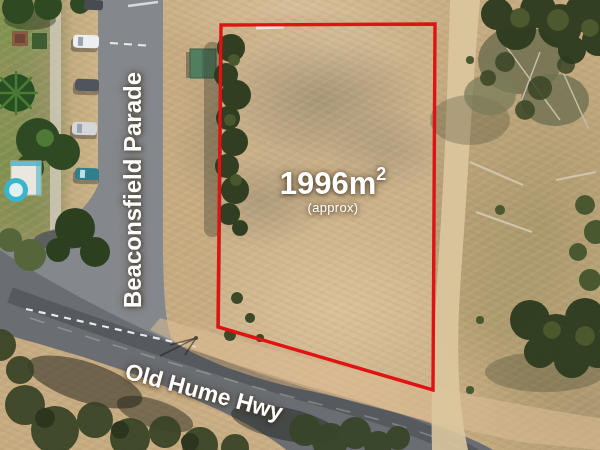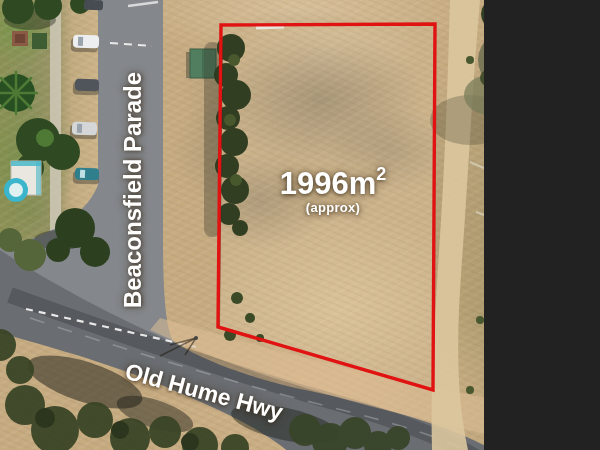--- a/index.html
+++ b/index.html
@@ -1,17 +1,17 @@
 <!DOCTYPE html>
 <html><head>
 <meta charset="utf-8">
 <style>
   html,body { margin:0; padding:0; background:#222; }
   .scene {
-    position:relative; width:484px; height:450px; overflow:hidden;
+    position:relative; width:600px; height:450px; overflow:hidden;
     font-family:"Liberation Sans", sans-serif;
     background:
       radial-gradient(170px 120px at 300px 90px,  rgba(125,115,95,.50), transparent 70%),
       radial-gradient(220px 150px at 350px 200px, rgba(150,135,108,.40), transparent 70%),
       radial-gradient(120px 90px  at 255px 150px, rgba(130,120,98,.45), transparent 70%),
       radial-gradient(260px 120px at 330px 380px, rgba(224,188,150,.55), transparent 75%),
       radial-gradient(200px 260px at 540px 220px, rgba(146,136,90,.50), transparent 75%),
       radial-gradient(160px 200px at 500px 330px, rgba(158,146,98,.45), transparent 75%),
       radial-gradient(230px 70px  at 300px 10px,  rgba(227,205,170,.60), transparent 75%),
       radial-gradient(160px 120px at 590px 410px, rgba(120,110,80,.35), transparent 70%),
@@ -44,21 +44,21 @@
       repeating-linear-gradient(-31deg, rgba(255,245,225,.05) 0 3px, transparent 3px 8px);
   }
   .overlay-svg { position:absolute; left:0; top:0; }
   .label {
     position:absolute; color:#fff; font-weight:bold; white-space:nowrap;
     text-shadow:0 1px 4px rgba(55,40,20,.85), 0 0 10px rgba(55,40,20,.45);
   }
   .area-label { left:333px; top:191px; transform:translate(-50%,-50%);
                 font-size:31px; line-height:1; text-align:center; }
   .area-label sup { font-size:18px; position:relative; top:-2px; }
-  .area-approx { font-size:13px; font-weight:bold; letter-spacing:.3px; margin-top:3px; }
+  .area-approx { font-size:13px; font-weight:normal; letter-spacing:.3px; margin-top:3px; }
   .street-vertical { left:133px; top:190px;
                      transform:translate(-50%,-50%) rotate(-90deg); font-size:24px; }
   .street-diagonal { left:204px; top:392px;
                      transform:translate(-50%,-50%) rotate(15deg); font-size:23px; }
 </style>
 </head>
 <body>
 
 <div class="scene">
   <div class="left-yards"></div>

